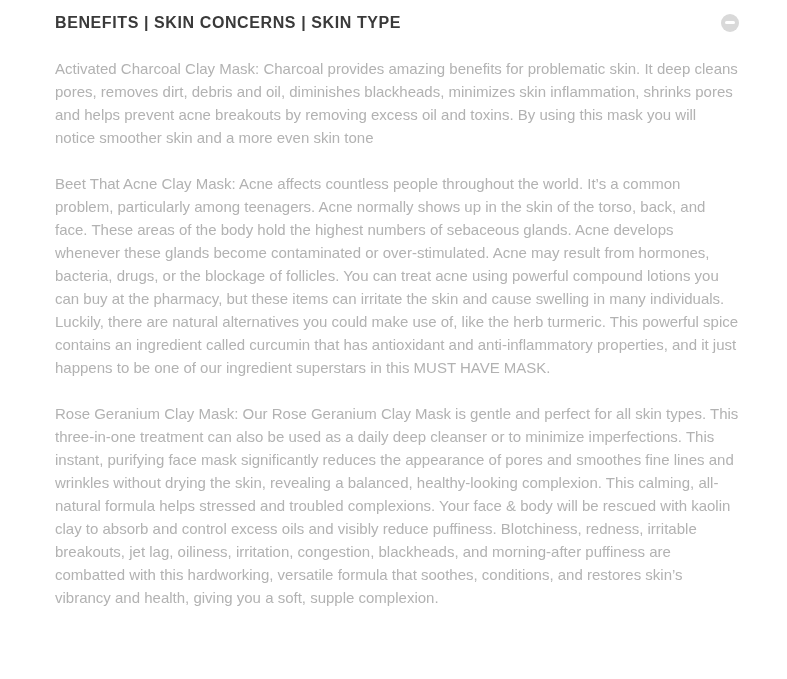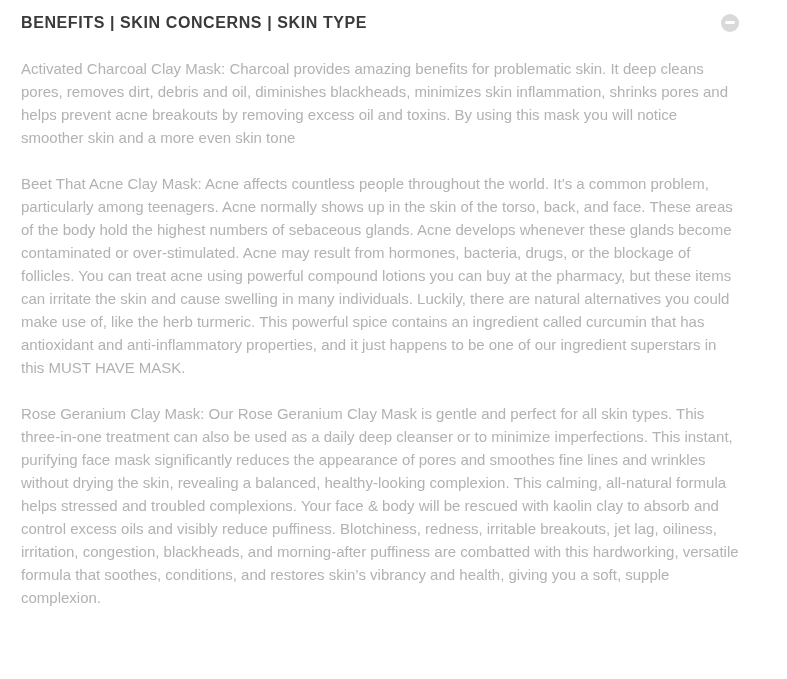--- a/index.html
+++ b/index.html
@@ -8,21 +8,21 @@
       padding: 0;
       background: #ffffff;
       font-family: "Liberation Sans", sans-serif;
     }
     body {
       width: 787px;
       height: 679px;
       overflow: hidden;
     }
     .page {
-      padding: 10px 48px 0 21px;
+      padding: 10px 48px 0 55px;
     }
     .section-header {
       display: flex;
       align-items: center;
       justify-content: space-between;
     }
     .section-title {
       margin: 0;
       font-size: 16px;
       font-weight: 700;

